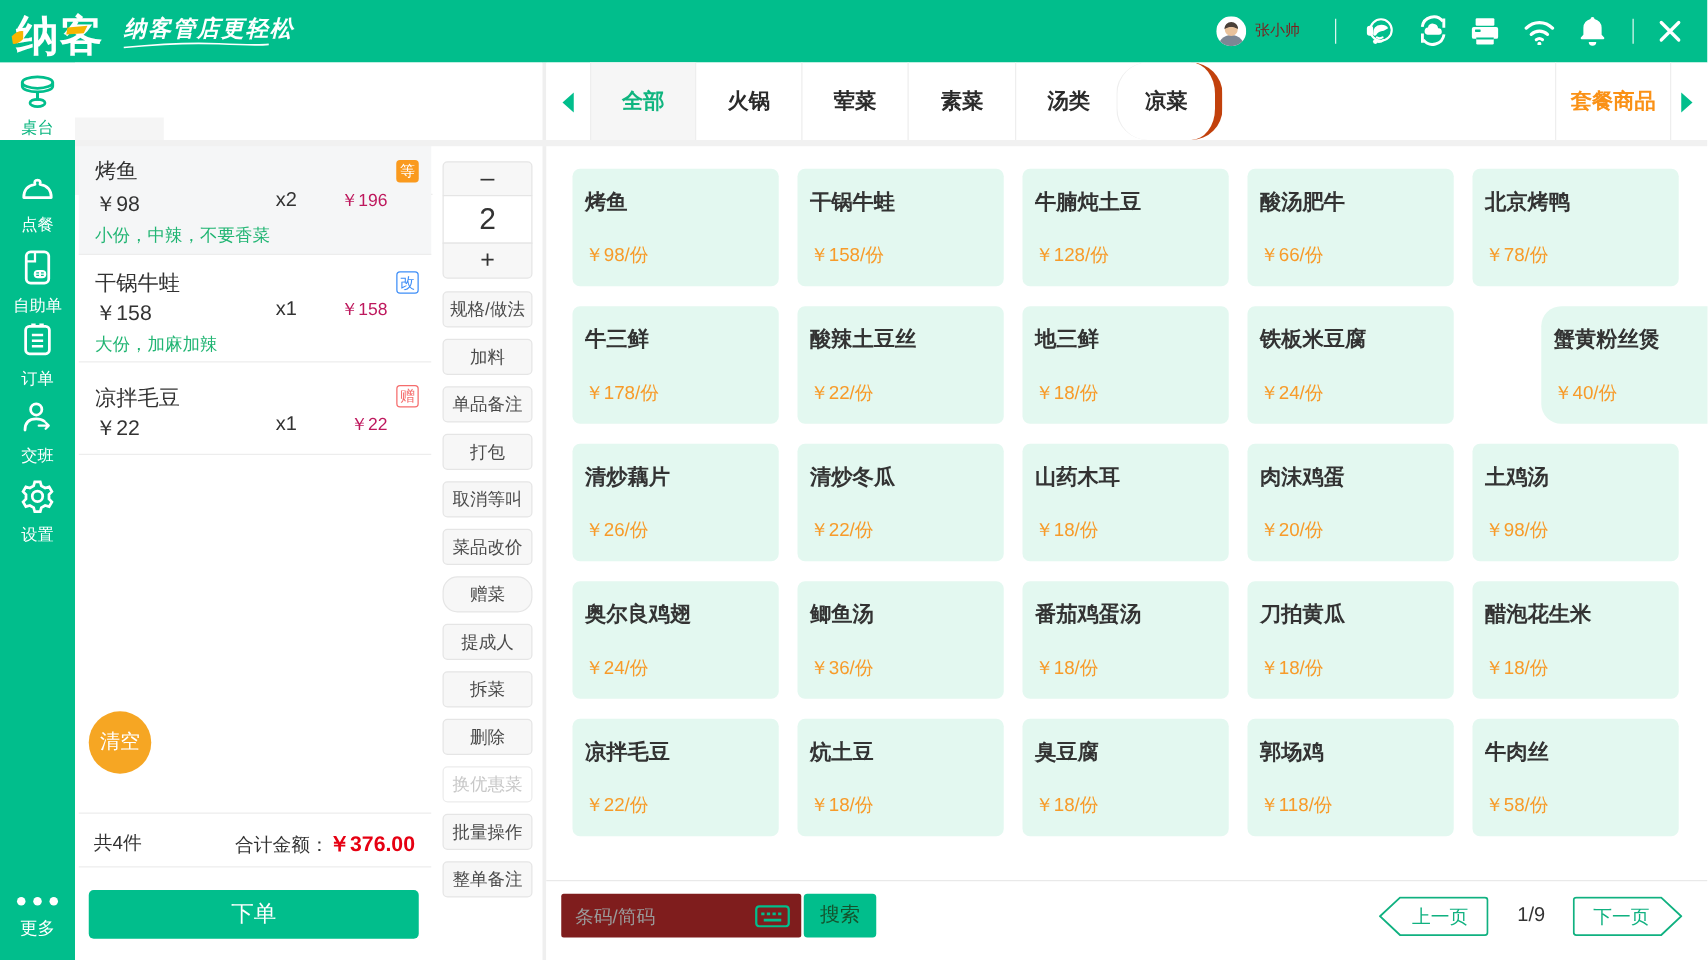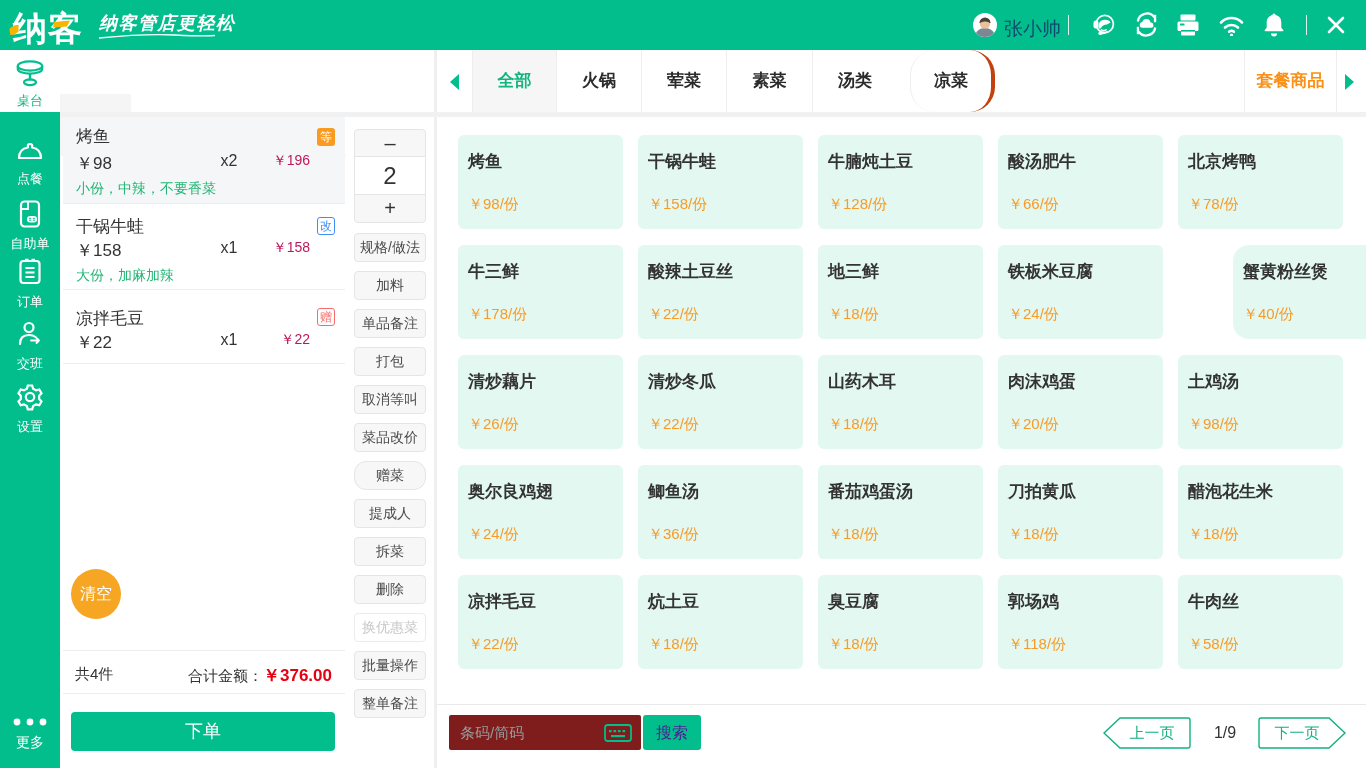--- a/index.html
+++ b/index.html
@@ -8,21 +8,21 @@
 #app { position:relative; width:1366px; height:768px; }
 .abs { position:absolute; }
 
 
 #topbar { position:absolute; left:0; top:0; width:1366px; height:50px; background:#01BE8C; }
 #logo { position:absolute; left:13px; top:6px; color:#fff; font-weight:bold;
   font-size:34px; letter-spacing:1px; }
 #tagline { position:absolute; left:99px; top:11px; color:#fff; font-size:18px;
   letter-spacing:1.5px; font-style:italic; font-weight:bold; }
 .tb-divider { position:absolute; top:15px; width:1px; height:20px; background:rgba(255,255,255,.85); }
-#username { position:absolute; left:1004px; top:16px; color:#0c4a6e; font-size:19px; }
+#username { position:absolute; left:1004px; top:16px; color:#7f1d1d; font-size:12px; }
 
 
 #sidebar { position:absolute; left:0; top:50px; width:60px; height:718px; background:#01BE8C; }
 .side-item { position:absolute; left:0; width:60px; text-align:center; color:#fff; }
 .side-item .lbl { font-size:13px; display:block; margin-top:2px; }
 #side-active { position:absolute; left:0; top:0; width:60px; height:62px; background:#fff; color:#01BE8C; text-align:center; }
 #side-active .lbl { font-size:13px; display:block; color:#0ab57f; margin-top:0px; }
 
 
 #opanel { position:absolute; left:60px; top:50px; width:374px; height:718px; background:#fff; }
@@ -70,21 +70,21 @@
 
 .card { position:absolute; width:165px; height:94px; background:#E3F8F0; border-radius:6px; }
 .card .n { position:absolute; left:10px; top:15px; font-size:17px; font-weight:bold; color:#333; }
 .card .p { position:absolute; left:10px; top:60px; font-size:15px; color:#F79B2A; }
 
 
 #bbar { position:absolute; left:437px; top:704px; width:929px; height:64px; border-top:1px solid #e9e9e9; background:#fff; }
 #sinput { position:absolute; left:12px; top:10px; width:192px; height:35px; background:#7f1d1d; border-radius:2px; }
 #sinput .ph { position:absolute; left:11px; top:9px; font-size:15px; color:#9a9a9a; }
 #searchbtn { position:absolute; left:206px; top:10px; width:58px; height:35px; background:#01BE8C;
-  border-radius:3px; color:#4c1d95; font-size:16px; text-align:center; line-height:35px; }
+  border-radius:3px; color:#14532d; font-size:16px; text-align:center; line-height:35px; }
 #pgnum { position:absolute; left:758px; top:19px; width:60px; text-align:center; font-size:16px; color:#333; }
 </style>
 </head>
 <body>
 <div id="app">
 
 <div id="topbar">
   <div id="logo">纳客</div>
   <div id="tagline">纳客管店更轻松</div>
   <svg class="abs" style="left:97px;top:31px;" width="120" height="10" viewBox="0 0 120 10">
@@ -279,21 +279,21 @@
 <div id="vdiv"></div>
 <div id="hband"></div>
 
 <div id="tabs">
   <div class="arrow" style="left:13px;top:24px;border-width:8px 9px 8px 0;border-color:transparent #01BE8C transparent transparent;"></div>
   <div class="tab active" style="left:35px;width:84px;">全部</div>
   <div class="tab" style="left:119px;width:85px;">火锅</div>
   <div class="tab" style="left:204px;width:85px;">荤菜</div>
   <div class="tab" style="left:289px;width:86px;">素菜</div>
   <div class="tab" style="left:375px;width:85px;">汤类</div>
-  <div class="tab" style="left:473px;width:85px;border-right:4px solid #c2410c;border-radius:25px;">凉菜</div>
+  <div class="tab" style="left:456px;width:85px;border-right:6px solid #c2410c;border-radius:25px;">凉菜</div>
   <div class="tab last" style="left:807px;width:93px;">套餐商品</div>
   <div class="arrow" style="left:908px;top:24px;border-width:8px 0 8px 9px;border-color:transparent transparent transparent #01BE8C;"></div>
 </div>
 
 <div id="grid">
 <div class="card" style="left:458px;top:135px;">
         <div class="n">烤鱼</div>
         <div class="p">￥98/份</div>
       </div>
 <div class="card" style="left:638px;top:135px;">

